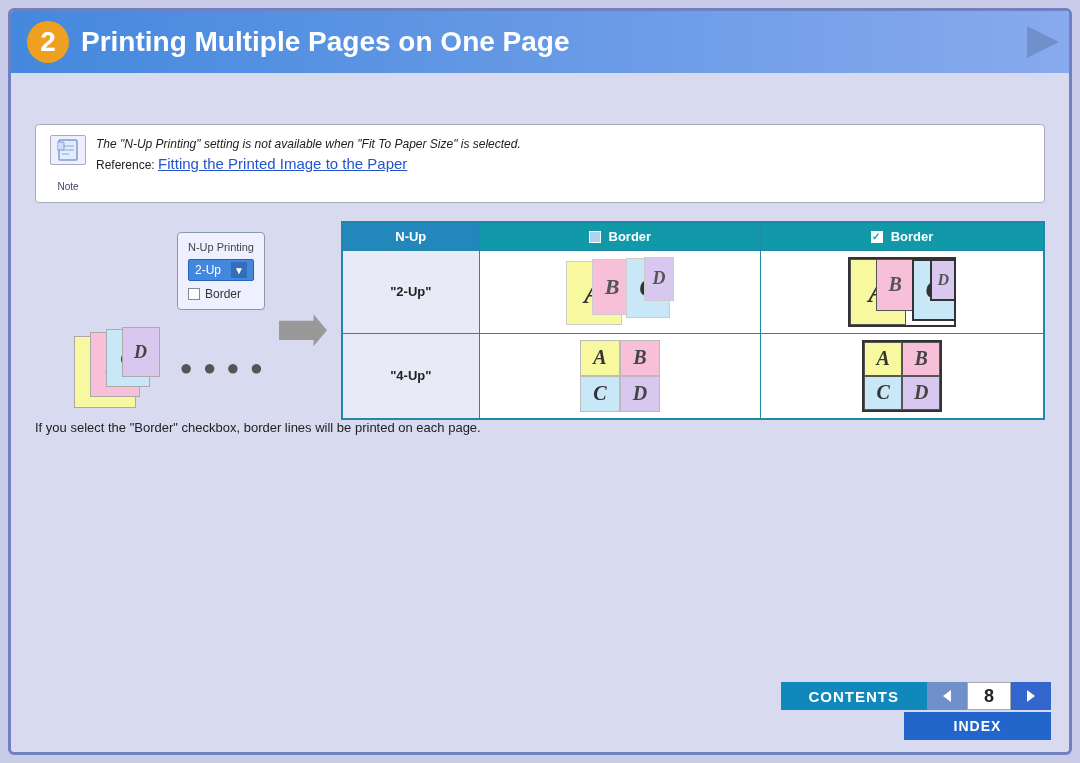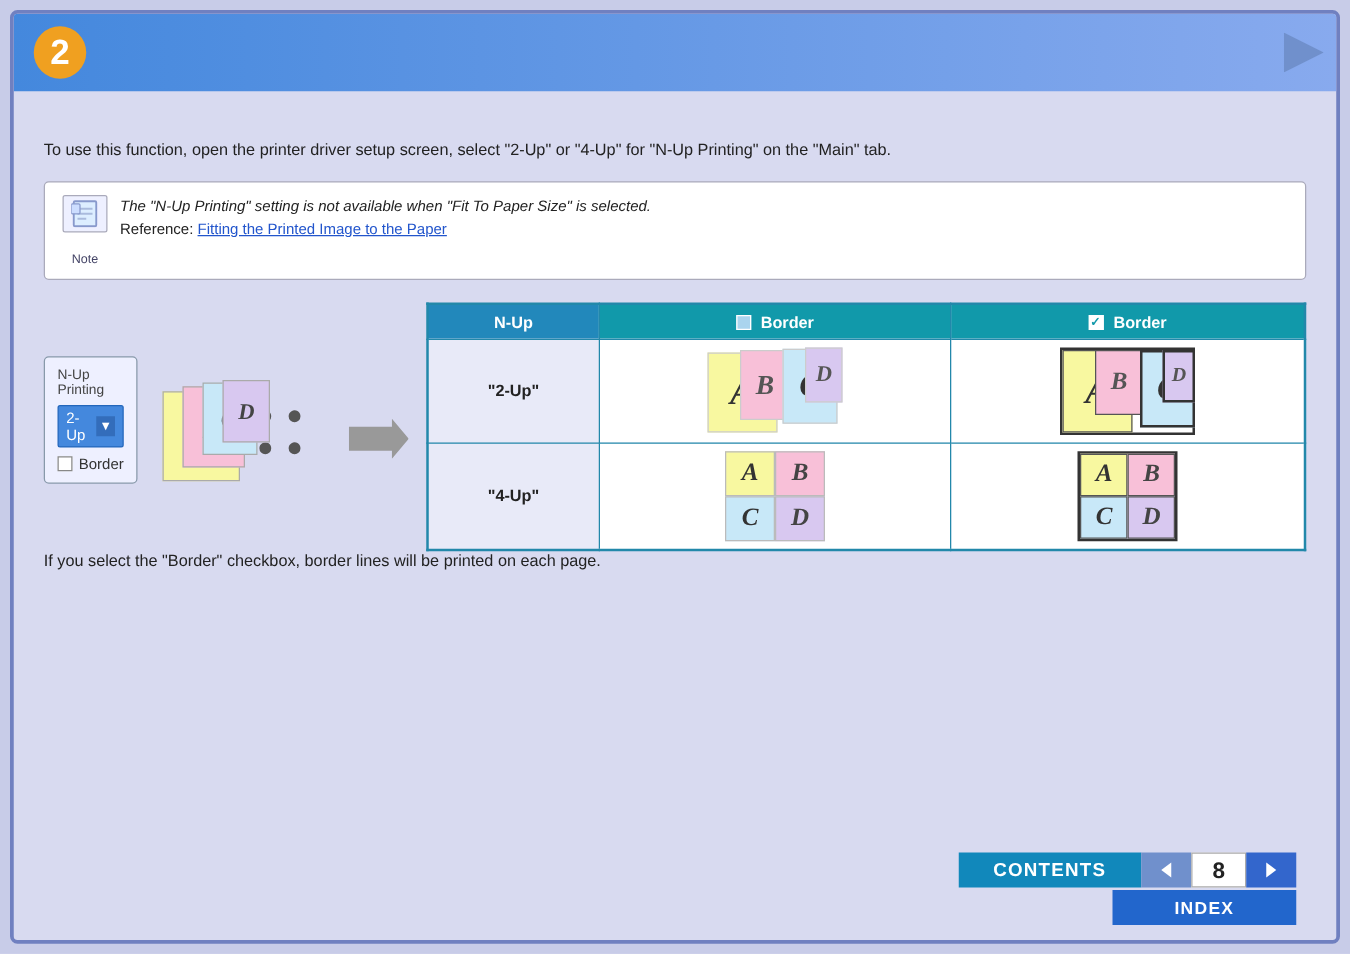--- a/index.html
+++ b/index.html
@@ -109,21 +109,21 @@
       font-size: 12px;
       color: #222;
       line-height: 1.5;
     }
     .note-text em {
       font-style: italic;
     }
     .note-link {
       color: #2255cc;
       text-decoration: underline;
-      font-size: 12px;
+      font-size: 15px;
     }
     .nup-panel-box {
       border: 1px solid #8899aa;
       border-radius: 4px;
       padding: 8px 10px;
       background: #eef0ff;
       margin-bottom: 10px;
     }
     .nup-panel-title {
       font-size: 11px;
@@ -279,22 +279,22 @@
       display: flex;
       align-items: center;
       justify-content: center;
       width: 40px;
       cursor: pointer;
       font-size: 20px;
     }
 
     .demo-left {
       display: flex;
-      flex-direction: row;
-      align-items: center;
+      flex-direction: column;
+      align-items: flex-end;
       flex-shrink: 0;
       width: 230px;
     }
 
     .pages-row {
       display: flex;
       align-items: center;
       margin-top: 8px;
       margin-left: 20px;
     }
@@ -312,21 +312,21 @@
     .ellipsis-dots {
       font-size: 22px;
       color: #555;
       margin-left: 6px;
       letter-spacing: 2px;
     }
 
     .bottom-nav-wrap {
       position: absolute;
       bottom: 12px;
-      right: 32px;
+      right: 18px;
       display: flex;
       flex-direction: column;
       align-items: flex-end;
       justify-content: center;
     }
     .nav-row {
       display: flex;
       align-items: stretch;
       height: 28px;
       margin-bottom: 2px;
@@ -343,28 +343,28 @@
       gap: 8px;
     }
   </style>
 </head>
 <body>
 
 <div class="outer-border">
 
   <div class="header">
     <div class="header-number">2</div>
+    <div class="header-title">Printing Multiple Pages on One Page</div>
     <div class="header-arrow"></div>
   </div>
 
   <div class="content">
 
     <div class="intro-text">
       <br>
-      <span>To use this function, open the printer driver setup screen, select "2-Up" or "4-Up" for "N-Up Printing" on the "Main" tab.</span>
     </div>
 
     <div class="note-box">
       <div class="note-icon-wrap">
         <div class="note-icon">
           <svg width="22" height="22" viewBox="0 0 22 22">
             <rect x="2" y="1" width="18" height="20" rx="1" fill="#ddeeff" stroke="#8899cc" stroke-width="1.5"></rect>
             <line x1="5" y1="7" x2="17" y2="7" stroke="#aabbdd" stroke-width="1.5"></line>
             <line x1="5" y1="11" x2="17" y2="11" stroke="#aabbdd" stroke-width="1.5"></line>
             <line x1="5" y1="15" x2="12" y2="15" stroke="#aabbdd" stroke-width="1.5"></line>

